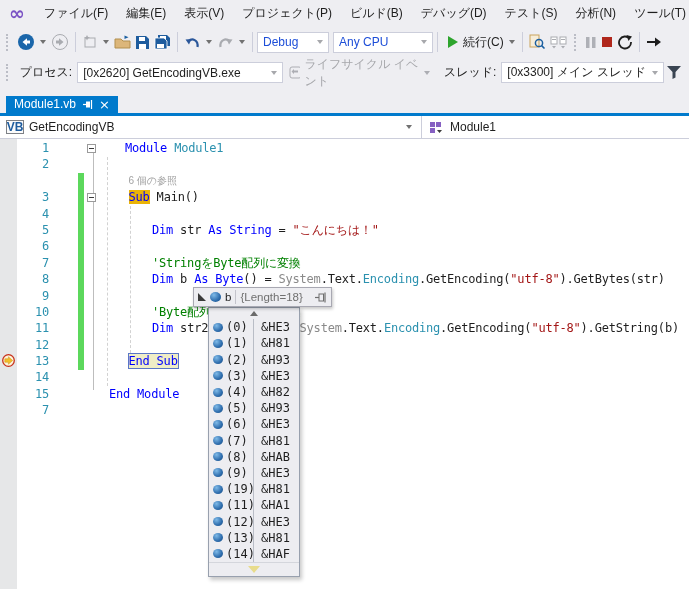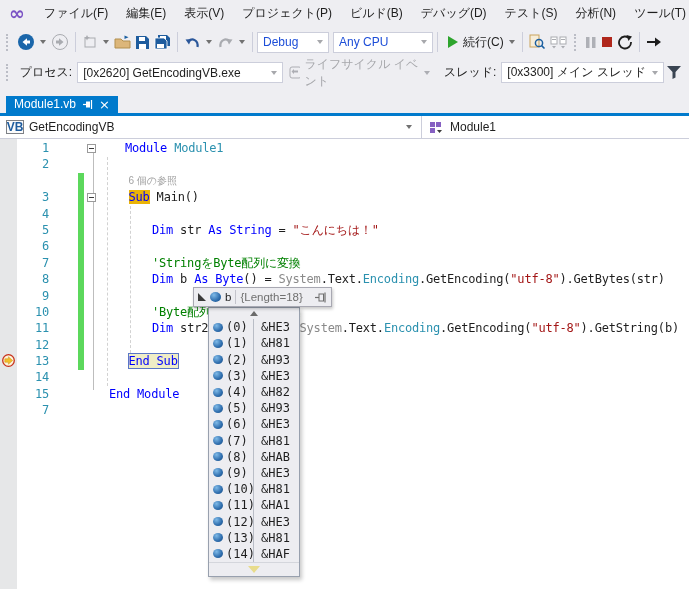--- a/index.html
+++ b/index.html
@@ -398,21 +398,21 @@
             <span class="dt-idx">(8)</span>
             <span class="dt-val">&amp;HAB</span>
           </div>
           <div class="dt-row">
             <span class="sphere"></span>
             <span class="dt-idx">(9)</span>
             <span class="dt-val">&amp;HE3</span>
           </div>
           <div class="dt-row">
             <span class="sphere"></span>
-            <span class="dt-idx">(10)</span>
+            <span class="dt-idx">(19)</span>
             <span class="dt-val">&amp;H81</span>
           </div>
           <div class="dt-row">
             <span class="sphere"></span>
             <span class="dt-idx">(11)</span>
             <span class="dt-val">&amp;HA1</span>
           </div>
           <div class="dt-row">
             <span class="sphere"></span>
             <span class="dt-idx">(12)</span>

